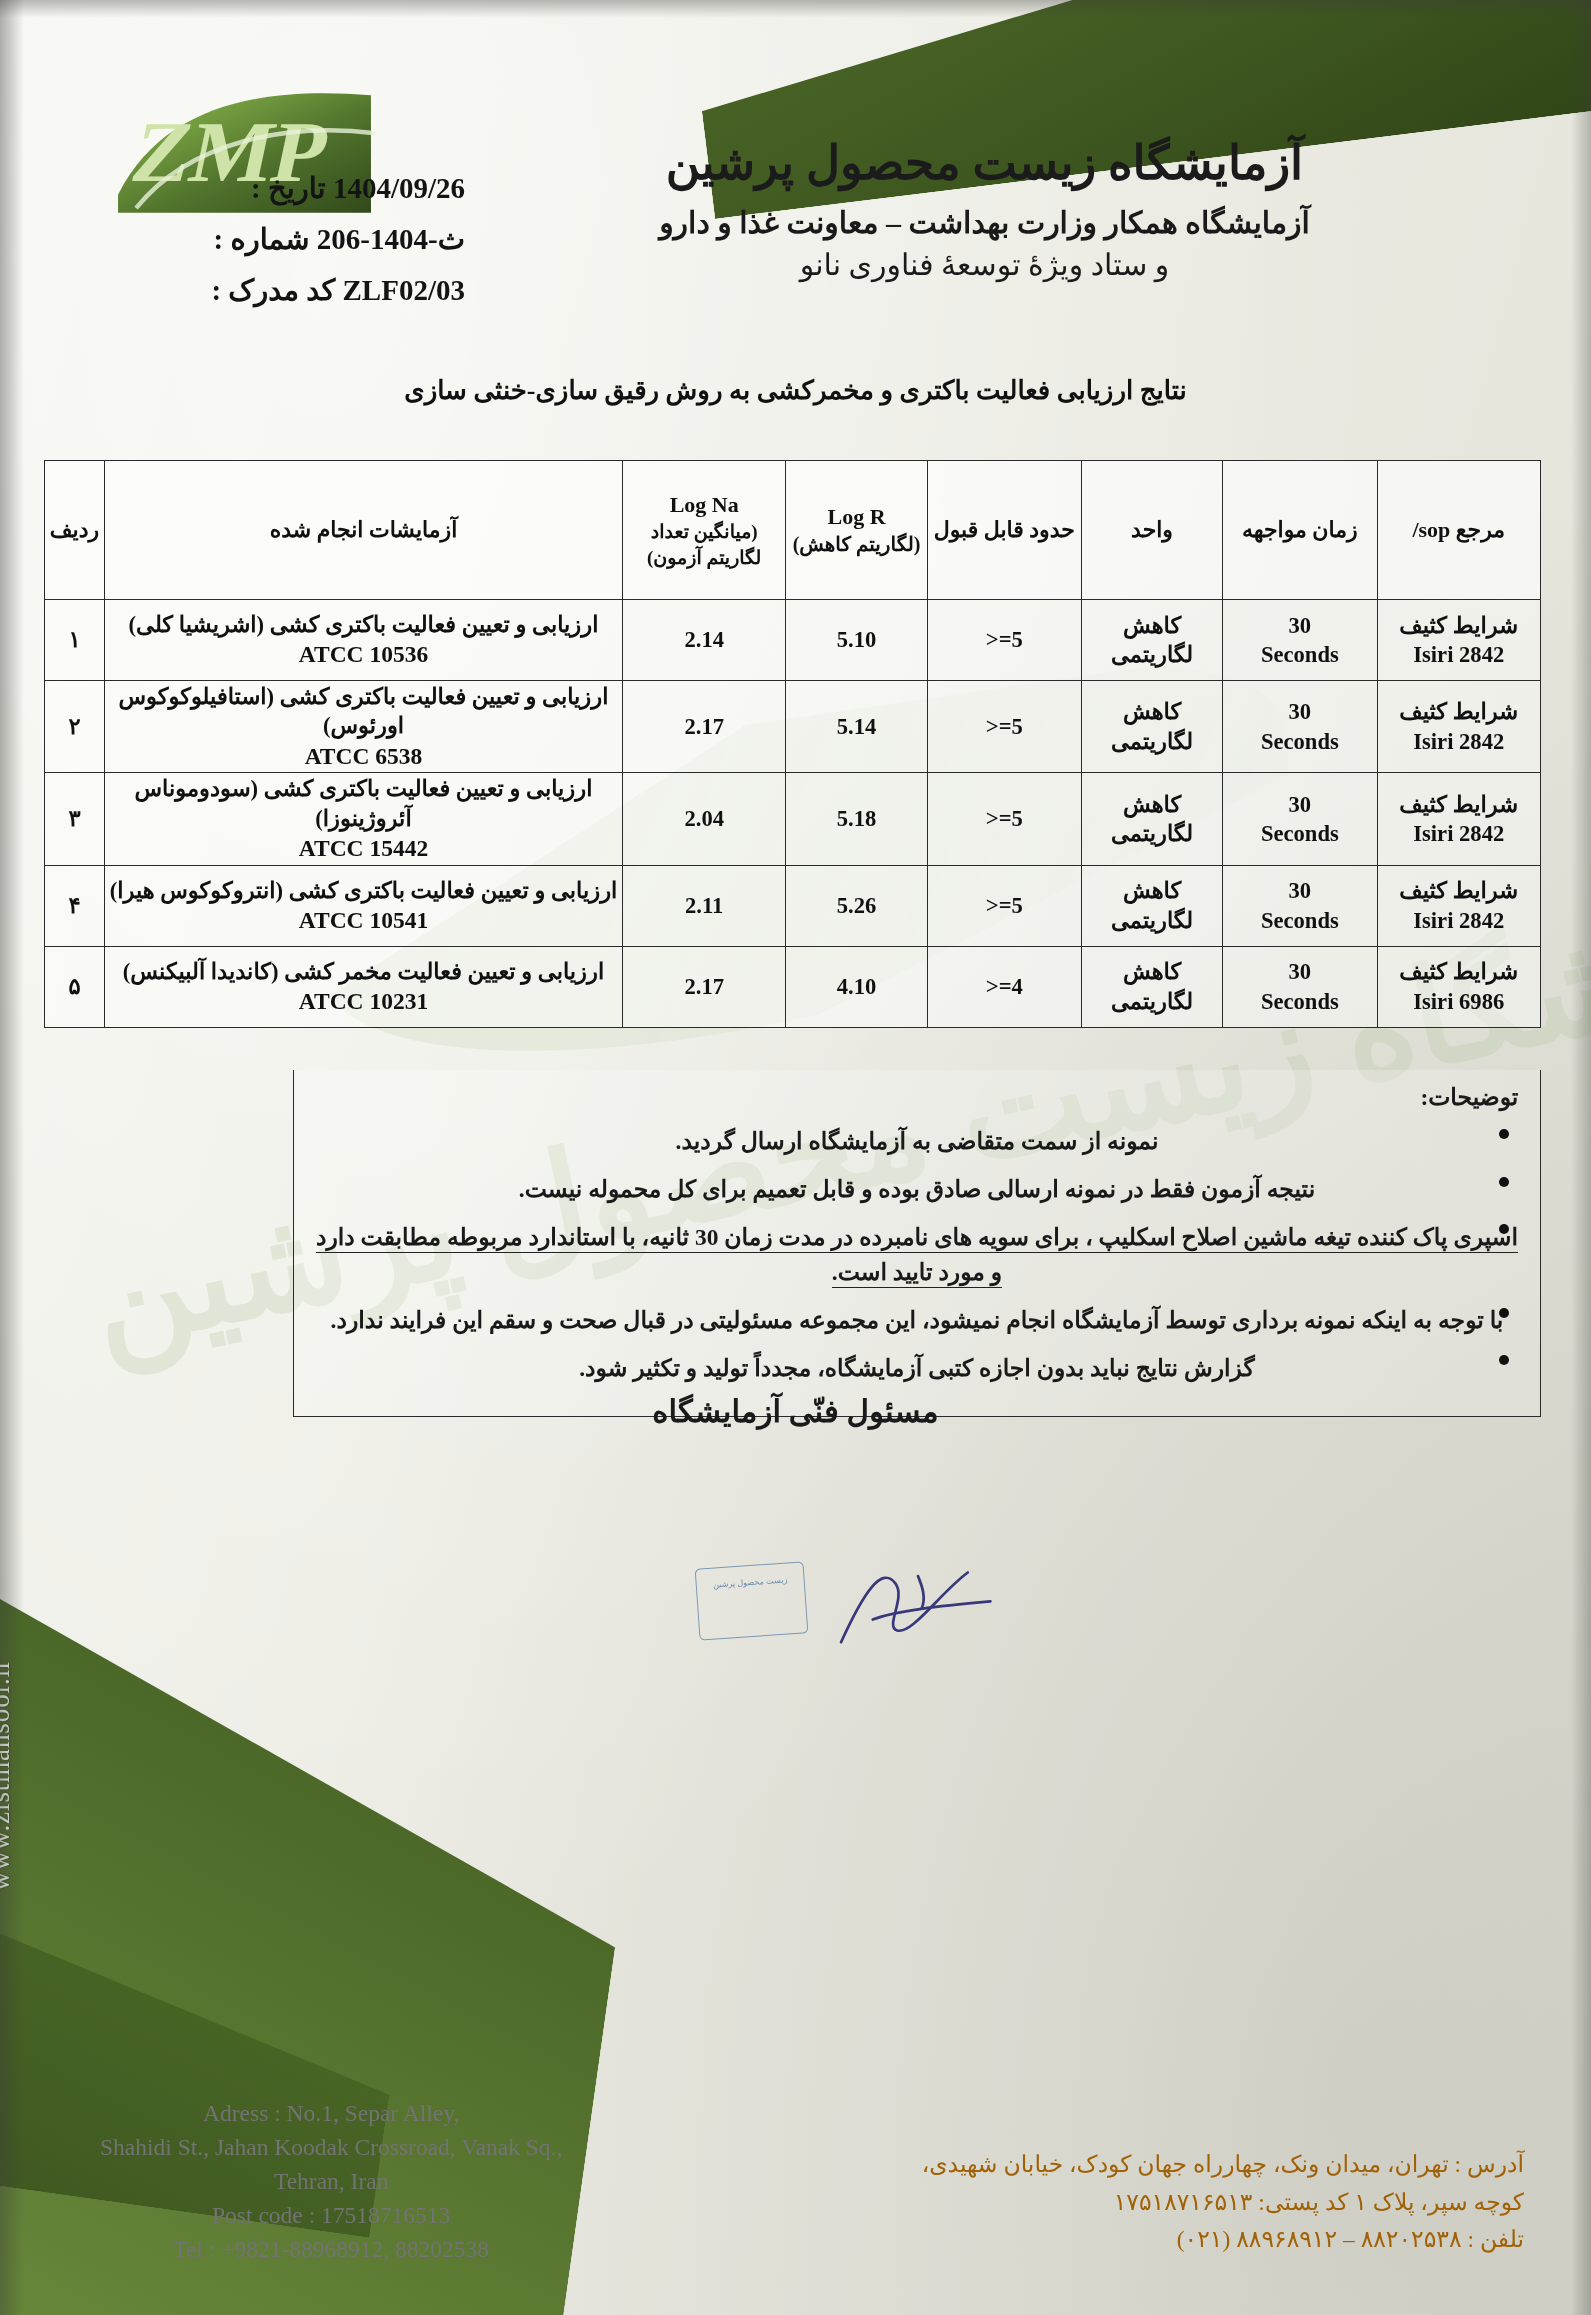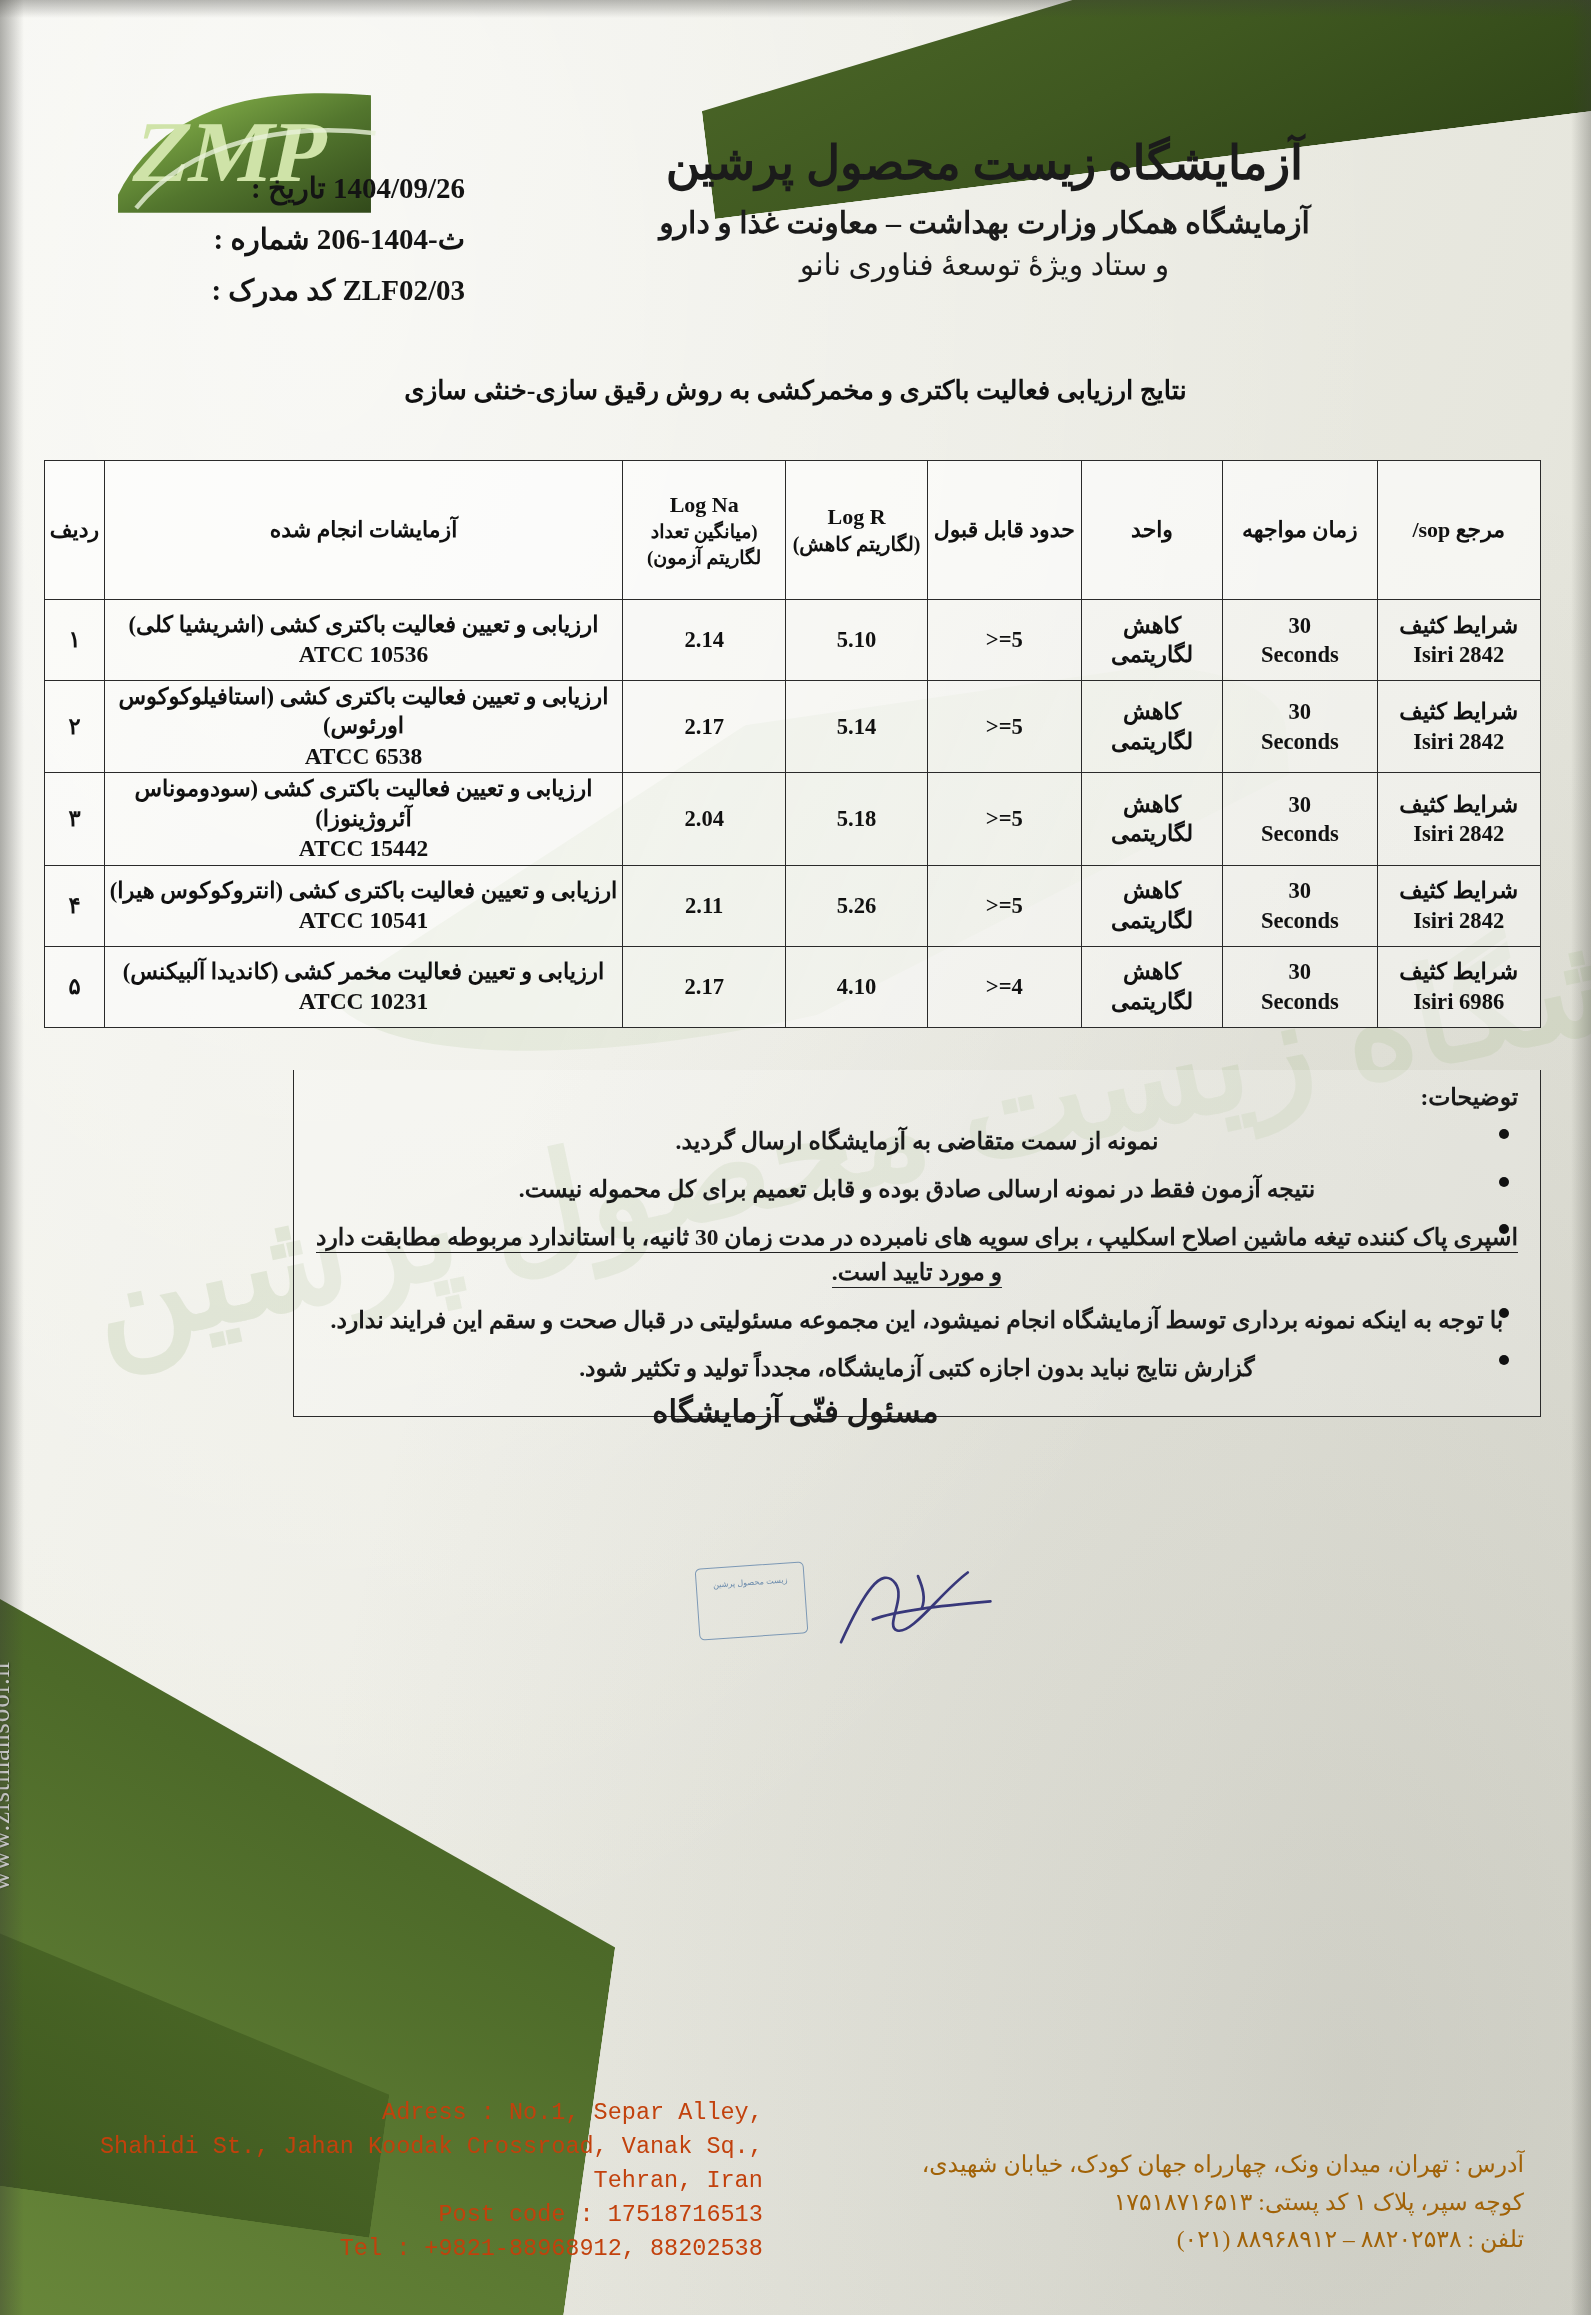--- a/index.html
+++ b/index.html
@@ -306,25 +306,25 @@
     bottom: 50px;
     left: 0;
     width: 1591px;
     height: 181px;
   }
   .footer-left {
     position: absolute;
     left: 100px;
     bottom: 0;
     direction: ltr;
-    text-align: right;
-    font-family: Liberation Mono, monospace;
+    text-align: center;
+    font-family: Liberation Serif, serif;
     font-size: 23.5px;
     line-height: 1.45;
-    color: #c2410c;
+    color: #737373;
   }
   .footer-right {
     position: absolute;
     right: 67px;
     bottom: 7.2px;
     direction: rtl;
     text-align: right;
     font-family: "Liberation Serif", serif;
     font-size: 23.5px;
     line-height: 1.6;

